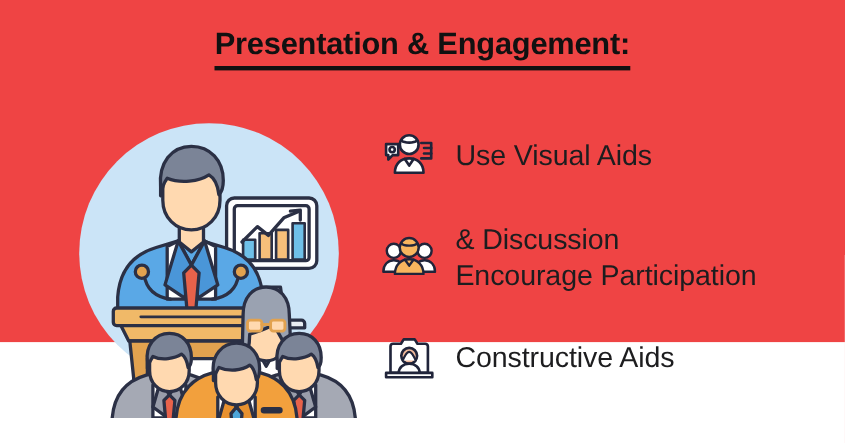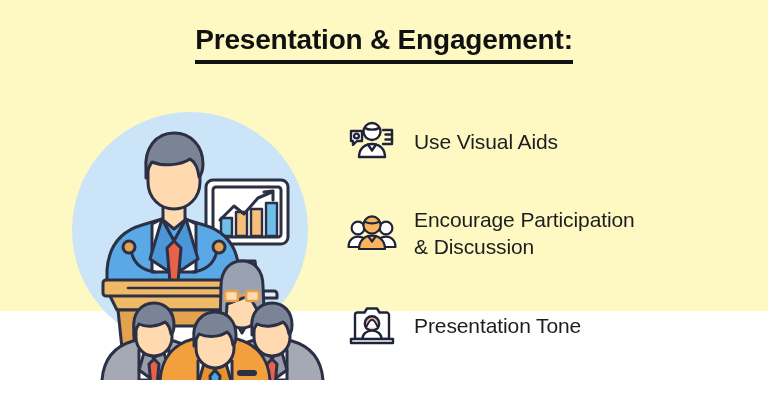--- a/index.html
+++ b/index.html
@@ -11,21 +11,21 @@
     width: 768px;
     height: 403px;
     font-family: "Liberation Sans", sans-serif;
     overflow: hidden;
     position: relative;
   }
   #slide {
     position: relative;
     width: 768px;
     height: 311px;
-    background: #fef9c3;
+    background: #ef4444;
   }
   
   #title-block {
     position: absolute;
     top: 24px;
     left: 0;
     width: 768px;
     text-align: center;
   }
   #page-title {
@@ -67,21 +67,21 @@
     width: 56px;
     min-width: 56px;
     height: 56px;
     display: flex;
     align-items: center;
     justify-content: center;
   }
   .bullet-icon svg { display: block; }
   .bullet-text {
     margin-left: 14px;
-    font-size: 21px;
+    font-size: 26px;
     line-height: 1.28;
     color: #1d1d1f;
     letter-spacing: -0.1px;
   }
   .bullet-line { display: block; white-space: nowrap; }
 </style>
 </head>
 <body>
 
 <div id="slide">
@@ -237,36 +237,36 @@
             <path d="M29.5 38 c0 -6.6 4.3 -10.4 9.5 -10.4 c5.2 0 9.5 3.8 9.5 10.4 z" fill="#ffffff"></path>
 
             <circle cx="25" cy="16" r="8.6" fill="#f7b55e"></circle>
             <path d="M18 12.5 c2.4 2.4 11.6 2.4 14 0" fill="none"></path>
             <path d="M12 40 c0 -8.6 5.9 -13.3 13 -13.3 c7.1 0 13 4.7 13 13.3 z" fill="#f7b55e"></path>
             <path d="M21 26.9 l4 5.6 l4 -5.6" fill="none"></path>
           </g>
         </svg>
       </div>
       <div class="bullet-text">
+        <span class="bullet-line">&amp; Discussion</span>
         <span class="bullet-line">Encourage Participation</span>
-        <span class="bullet-line">&amp; Discussion</span>
       </div>
     </div>
 
     <div class="bullet-row">
       <div class="bullet-icon">
         <svg width="50" height="50" viewBox="0 0 50 50" xmlns="http://www.w3.org/2000/svg">
           <g fill="none" stroke="#20243a" stroke-width="2.4" stroke-linejoin="round" stroke-linecap="round">
             <path d="M8 38 V14 a2.5 2.5 0 0 1 2.5 -2.5 h7 l2.5 -4 h10 l2.5 4 h7 a2.5 2.5 0 0 1 2.5 2.5 V38 z" fill="#ffffff"></path>
             <circle cx="25" cy="22.5" r="7.2" fill="#f0b99b"></circle>
             <path d="M19 26.8 c2 -4.6 4.2 -8 6 -8 c1.8 0 4 3.4 6 8" fill="#ffffff" stroke-width="2"></path>
             <path d="M15.5 38 c0 -5.2 4.2 -8.4 9.5 -8.4 c5.3 0 9.5 3.2 9.5 8.4" fill="#ffffff"></path>
             <path d="M4 38 h42 v4 H4 z" fill="#ffffff"></path>
           </g>
         </svg>
       </div>
       <div class="bullet-text">
-        <span class="bullet-line">Presentation Tone</span>
+        <span class="bullet-line">Constructive Aids</span>
       </div>
     </div>
 
   </div>
 </div>
 
 </body></html>

